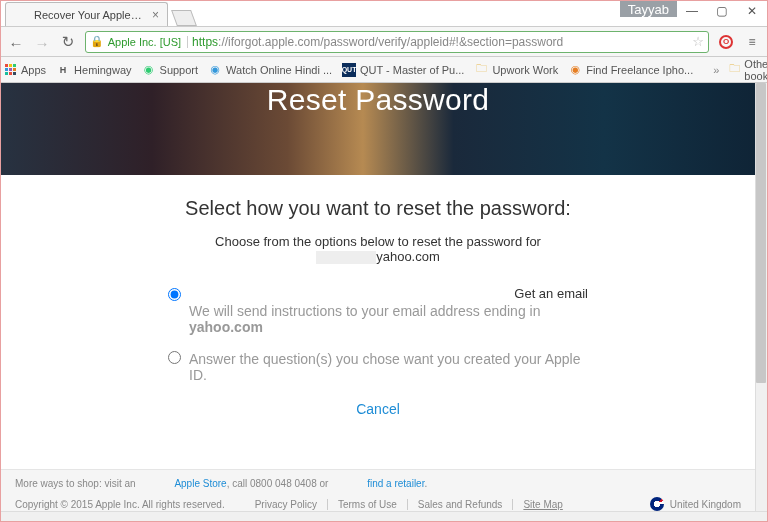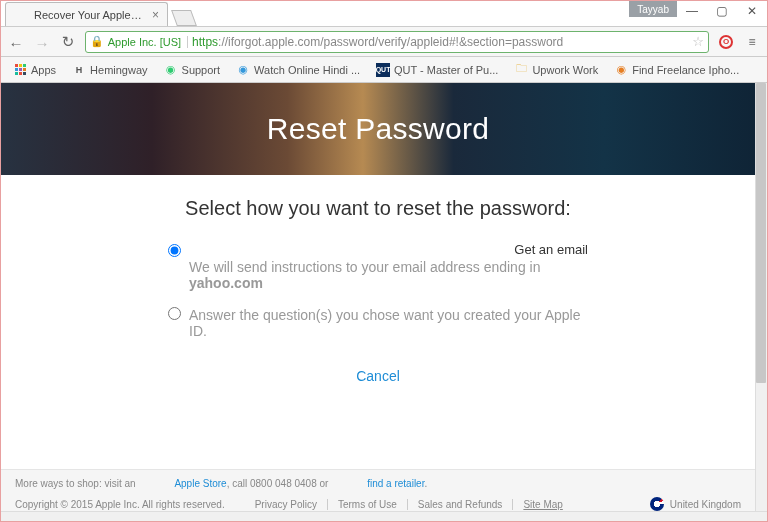--- a/index.html
+++ b/index.html
@@ -5,72 +5,72 @@
   * { box-sizing: border-box; margin: 0; padding: 0; }
   body { font-family: Arial, Helvetica, sans-serif; font-size: 12px; color: #333; background: #fff; width: 768px; height: 522px; overflow: hidden; border: 1px solid #e8a0a0; position: relative; }
 
   
   .titlebar { height: 26px; background: #fff; display: flex; align-items: flex-end; border-bottom: 1px solid #ccc; position: relative; }
   .tab { display: flex; align-items: center; background: #f6f6f6; border: 1px solid #bbb; border-bottom: none; height: 24px; margin-left: 4px; padding: 0 8px; border-radius: 3px 3px 0 0; max-width: 170px; }
   .tab .favicon { width: 14px; height: 14px; margin-right: 6px; color: #555; }
   .tab .title { font-size: 11px; color: #444; white-space: nowrap; overflow: hidden; text-overflow: ellipsis; max-width: 110px; }
   .tab .close { margin-left: 8px; color: #777; font-size: 12px; }
   .newtab { width: 20px; height: 16px; background: #eee; border: 1px solid #bbb; margin-left: 6px; transform: skewX(20deg); }
-  .user-chip { position: absolute; right: 90px; top: 0; background: #9aa0a6; color: #fff; font-size: 10px; padding: 2px 8px; height: 16px; display: flex; align-items: center; }
+  .user-chip { position: absolute; right: 90px; top: 0; background: #9aa0a6; color: #fff; font-size: 13px; padding: 2px 8px; height: 16px; display: flex; align-items: center; }
   .winbtns { position: absolute; right: 0; top: 0; display: flex; }
   .winbtn { width: 30px; height: 20px; display: flex; align-items: center; justify-content: center; color: #555; font-size: 12px; }
 
   
   .toolbar { height: 30px; background: #f6f6f6; border-bottom: 1px solid #ccc; display: flex; align-items: center; padding: 0 6px; gap: 8px; }
   .navbtn { width: 18px; height: 18px; color: #666; display: flex; align-items: center; justify-content: center; font-size: 15px; }
   .navbtn.disabled { color: #bbb; }
   .omnibox { flex: 1; height: 22px; border: 1px solid #6db36d; border-radius: 3px; display: flex; align-items: center; padding: 0 4px; background: #fff; font-size: 12px; }
   .lock { color: #2e9a2e; font-size: 11px; margin-right: 4px; }
   .evbadge { color: #2e9a2e; font-size: 11px; margin-right: 4px; border-right: 1px solid #ccc; padding-right: 6px; }
   .urlhttps { color: #2e9a2e; }
   .urlpath { color: #888; }
   .star { color: #bbb; margin-left: 4px; font-size: 13px; }
   .menuicon { width: 18px; height: 18px; color: #666; display: flex; align-items: center; justify-content: center; }
   .ablock { width: 14px; height: 14px; border-radius: 50%; border: 2px solid #d33; display: flex; align-items: center; justify-content: center; color: #d33; font-size: 8px; font-weight:bold;}
 
   
-  .bookbar { height: 26px; background: #f6f6f6; border-bottom: 1px solid #ccc; display: flex; align-items: center; padding: 0 12px; gap: 16px; font-size: 11px; color: #555; overflow: hidden; }
+  .bookbar { height: 26px; background: #f6f6f6; border-bottom: 1px solid #ccc; display: flex; align-items: center; padding: 0 2px; gap: 10px; font-size: 11px; color: #555; overflow: hidden; }
   .bookitem { display: flex; align-items: center; gap: 4px; white-space: nowrap; }
   .bookicon { width: 14px; height: 14px; display: inline-flex; align-items: center; justify-content: center; }
   .appsicon { display: grid; grid-template-columns: repeat(3, 3px); grid-template-rows: repeat(3, 3px); gap: 1px; }
   .appsicon span { width: 3px; height: 3px; }
   .appsicon span:nth-child(1){background:#e74c3c}.appsicon span:nth-child(2){background:#f1c40f}.appsicon span:nth-child(3){background:#2ecc71}
   .appsicon span:nth-child(4){background:#3498db}.appsicon span:nth-child(5){background:#9b59b6}.appsicon span:nth-child(6){background:#e67e22}
   .appsicon span:nth-child(7){background:#1abc9c}.appsicon span:nth-child(8){background:#e74c3c}.appsicon span:nth-child(9){background:#34495e}
   .foldericon { color: #e6b74a; }
   .bookbar .spacer { flex: 1; }
   .chev { color: #888; }
   .otherbm { display: flex; align-items: center; gap: 4px; }
 
   
   .viewport { position: relative; height: calc(522px - 26px - 30px - 26px); overflow: hidden; }
   .scrolltrack { position: absolute; right: 0; top: 0; width: 12px; height: 100%; background: #f0f0f0; border-left: 1px solid #ddd; }
   .scrollthumb { position: absolute; right: 1px; top: 0; width: 10px; height: 300px; background: #c7c7c7; border-radius: 1px; }
   .hscroll { position: absolute; left: 0; right: 0; bottom: 0; height: 12px; background: #f0f0f0; border-top: 1px solid #ddd; }
 
   .page { margin-right: 12px; }
-  .hero { height: 92px; background: linear-gradient(90deg,#273241 0%, #2f2028 20%, #6b4a35 38%, #b68a52 48%, #1a293b 60%, #133347 80%, #0f2436 100%); display: flex; align-items: center; justify-content: center; }
+  .hero { height: 92px; background: linear-gradient(90deg,#273241 0%, #2f2028 20%, #6b4a35 38%, #b68a52 48%, #1a293b 60%, #133347 80%, #0f2436 100%); display: flex; align-items: flex-start; justify-content: center; }
   .hero h1 { color: #fff; font-weight: 200; font-size: 30px; letter-spacing: 0.3px; font-family: "Helvetica Neue", Helvetica, Arial, sans-serif; }
 
   .content { padding: 22px 60px 0 60px; text-align: center; font-family: "Helvetica Neue", Helvetica, Arial, sans-serif; }
   .content h2 { font-size: 20px; font-weight: 300; color: #333; margin-bottom: 14px; }
   .desc { font-size: 13px; color: #333; font-weight: 300; }
   .desc .redacted { display: inline-block; width: 60px; height: 13px; background: #eee; vertical-align: middle; }
   .options { width: 420px; margin: 22px auto 0 auto; text-align: left; }
   .opt { display: flex; align-items: flex-start; gap: 8px; margin-bottom: 14px; }
   .opt input { margin-top: 2px; }
   .opt .label { font-size: 13px; color: #333; text-align: right; }
   .opt .hint { font-size: 14px; color: #999; margin-top: 2px; }
   .actions { margin-top: 18px; display: flex; justify-content: center; align-items: center; gap: 24px; }
-  .link-btn { color: #1f8dd6; font-size: 14px; font-weight: 400; background: none; border: none; cursor: pointer; margin-top: 11px; }
+  .link-btn { color: #1f8dd6; font-size: 14px; font-weight: 400; background: none; border: none; cursor: pointer; }
   .primary-wrap { border: 2px solid #e03131; padding: 5px 18px; }
   .primary-btn { color: #1f8dd6; font-size: 15px; font-weight: 400; background: none; border: none; cursor: pointer; }
 
   .footer { position: absolute; bottom: 12px; left: 0; right: 12px; padding: 8px 14px 0 14px; background: #f5f5f5; border-top: 1px solid #e5e5e5; font-size: 10px; color: #888; }
   .footer a { color: #1f8dd6; text-decoration: none; margin-left: 36px; }
   .footer .row1 { margin-bottom: 8px; }
   .footer .row2 { display: flex; align-items: center; gap: 0; }
   .footer .links { display: flex; gap: 0; margin-left: 20px; }
   .footer .links span { padding: 0 10px; border-right: 1px solid #ccc; color: #888; }
   .footer .links span:last-child { border-right: none; text-decoration: underline; }
@@ -168,20 +168,24 @@
     </div>
   <div class="hscroll"></div>
 
   <div class="page">
     <div class="hero">
       <h1>Reset Password</h1>
     </div>
 
     <div class="content">
       <h2>Select how you want to reset the password:</h2>
+      <div class="desc">
+        <span>Choose from the options below to reset the password for</span><br>
+        <span class="redacted"></span><span>yahoo.com</span>
+      </div>
 
       <div class="options">
         <div class="opt">
           <input type="radio" name="reset" checked="" style="">
           <div>
             <div class="label">Get an email</div>
             <div class="hint"><span>We will send instructions to your email address ending in </span><b>yahoo.com</b></div>
           </div>
         </div>
         <div class="opt">

